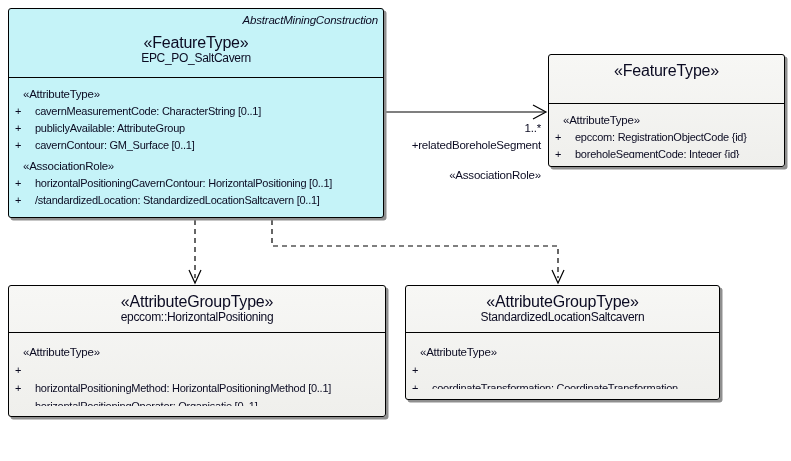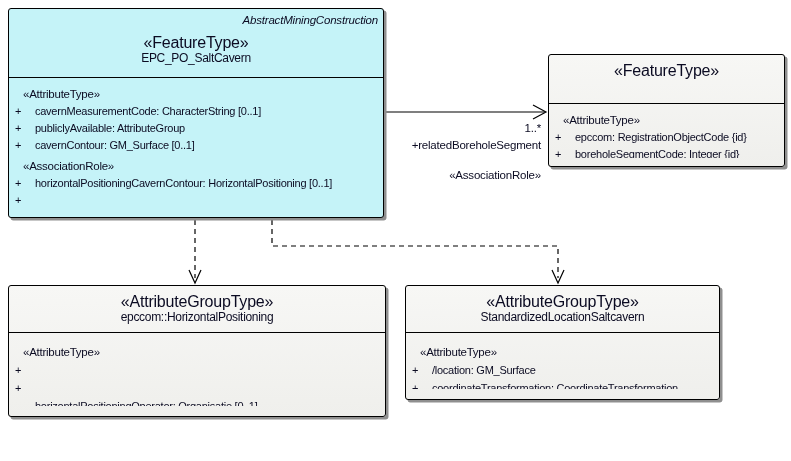--- a/index.html
+++ b/index.html
@@ -74,20 +74,21 @@
         <span class="vis">+</span>
         <span class="txt">cavernContour: GM_Surface [0..1]</span>
       </div>
       <div class="row stereo gap">«AssociationRole»</div>
       <div class="row">
         <span class="vis">+</span>
         <span class="txt">horizontalPositioningCavernContour: HorizontalPositioning [0..1]</span>
       </div>
       <div class="row">
         <span class="vis">+</span>
+        <span class="txt">/standardizedLocation: StandardizedLocationSaltcavern [0..1]</span>
       </div>
     </div>
   </div>
 
   <div class="uml-box b2" style="left:548px;top:54px;width:237px;height:113px;">
     <div class="box-header" style="height:49px;">
       <div class="stereotype" style="margin-top:8px;">«FeatureType»</div>
     </div>
     <div class="box-body" style="padding-top:8px;height:54px;">
       <div class="row stereo">«AttributeType»</div>
@@ -107,38 +108,38 @@
       <div class="stereotype" style="margin-top:8px;">«AttributeGroupType»</div>
       <div class="class-name">epccom::HorizontalPositioning</div>
     </div>
     <div class="box-body" style="padding-top:10px;height:73px;">
       <div class="row stereo">«AttributeType»</div>
       <div class="row">
         <span class="vis">+</span>
       </div>
       <div class="row">
         <span class="vis">+</span>
+        <span class="txt">horizontalPositioningMethod: HorizontalPositioningMethod [0..1]</span>
       </div>
       <div class="row">
         <span class="vis">-</span>
         <span class="txt">horizontalPositioningOperator: Organisatie [0..1]</span>
       </div>
     </div>
   </div>
 
   <div class="uml-box b4" style="left:405px;top:285px;width:315px;height:115px;">
     <div class="box-header" style="height:47px;">
       <div class="stereotype" style="margin-top:8px;">«AttributeGroupType»</div>
       <div class="class-name">StandardizedLocationSaltcavern</div>
     </div>
     <div class="box-body" style="padding-top:10px;height:56px;">
       <div class="row stereo">«AttributeType»</div>
       <div class="row">
         <span class="vis">+</span>
-        <span class="txt">/location: GM_Surface</span>
       </div>
       <div class="row">
         <span class="vis">+</span>
         <span class="txt">coordinateTransformation: CoordinateTransformation</span>
       </div>
     </div>
   </div>
 
   <div class="edge-label" style="right:250px;top:121px;">1..*</div>
   <div class="edge-label" style="right:250px;top:138px;">+relatedBoreholeSegment</div>

